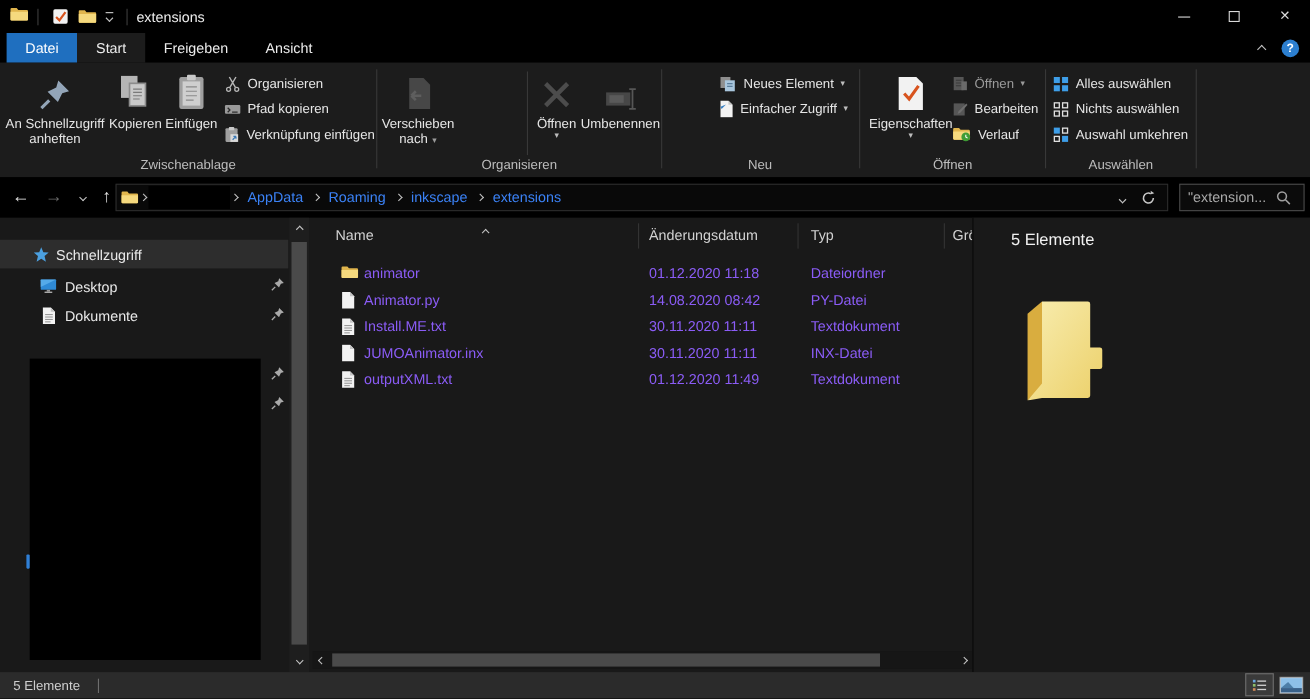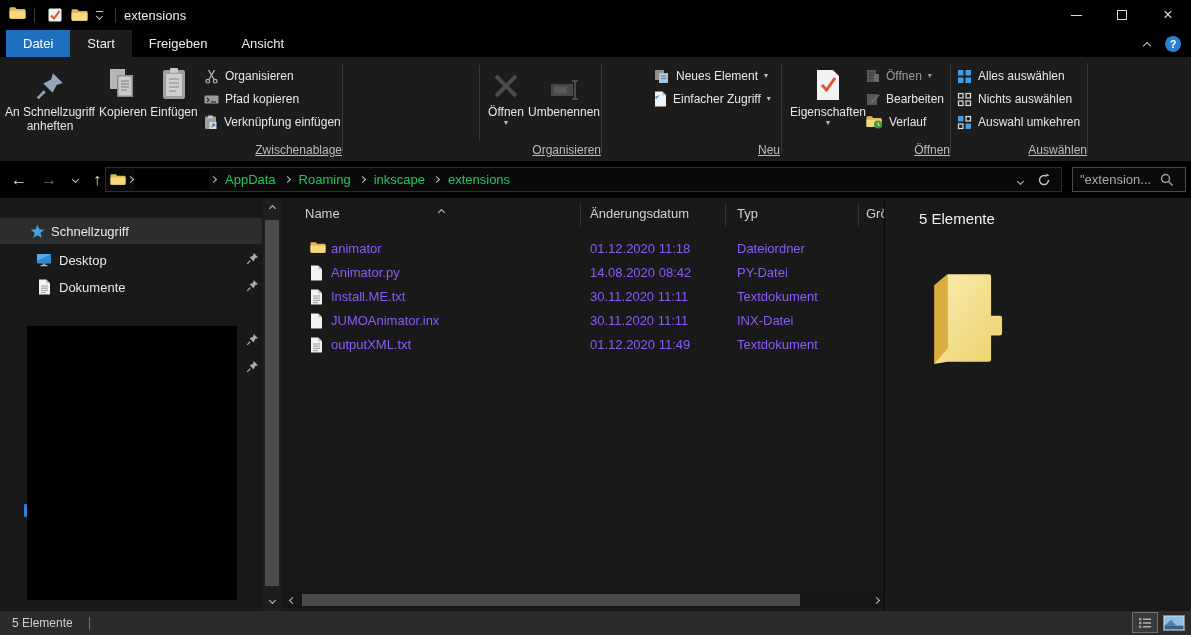--- a/index.html
+++ b/index.html
@@ -32,34 +32,34 @@
   .chv { display:inline-block; width:6px; height:6px; border-right:1.5px solid #c2c2c2; border-bottom:1.5px solid #c2c2c2; }
   .chv-down  { transform:rotate(45deg); }
   .chv-up    { transform:rotate(-135deg); }
   .chv-left  { transform:rotate(135deg); }
   .chv-right { transform:rotate(-45deg); }
   .chv-sm { width:5px; height:5px; }
 
   
   .ribbon { position:absolute; top:57px; left:0; width:100%; height:104px; background:#1c1c1c; }
   .rgroup { position:absolute; top:0; height:104px; }
-  .rgroup-label { position:absolute; bottom:4px; left:0; right:0; text-align:right; font-size:12px; color:#bdbdbd;text-decoration:underline; }
+  .rgroup-label { position:absolute; bottom:4px; left:0; right:0; text-align:center; font-size:12px; color:#bdbdbd; }
   .rdiv { position:absolute; top:6px; height:90px; width:1px; background:#383838; }
   .bigbtn { position:absolute; top:4px; display:flex; flex-direction:column; align-items:center; font-size:12px; line-height:14px; text-align:center; color:#e6e6e6; }
   .bigbtn .ic { height:40px; display:flex; align-items:flex-end; justify-content:center; margin-bottom:4px; }
   .smallrow { position:absolute; display:flex; align-items:center; gap:6px; font-size:12px; color:#e6e6e6; height:22px; white-space:nowrap; }
   .caret-inline::after { content:"▾"; font-size:8px; color:#9a9a9a; margin-left:4px; }
   .drop-caret { font-size:8px; color:#bdbdbd; line-height:8px; }
   .dim { color:#9a9a9a; }
 
   
   .addressrow { position:absolute; top:161px; left:0; width:100%; height:37px; background:#000; }
   .nav-ic { position:absolute; top:0; height:37px; display:flex; align-items:center; justify-content:center; width:26px; font-size:16px; color:#e0e0e0; }
   .addr-field { position:absolute; left:105px; top:6px; width:957px; height:25px; background:#090909; border:1px solid #2d2d2d; display:flex; align-items:center; padding:0 4px; font-size:13px; }
-  .crumb { padding:0 7px; color:#22c55e; white-space:nowrap; }
+  .crumb { padding:0 7px; color:#3b82f6; white-space:nowrap; }
   .crumb-sep { margin:0 2px; display:flex; align-items:center; }
   .addr-right { margin-left:auto; display:flex; align-items:center; gap:14px; padding-right:6px; }
   .redact-addr { width:74px; height:21px; background:#000; }
   .search-field { position:absolute; left:1072px; top:6px; width:114px; height:25px; background:#0b0b0b; border:1px solid #4a4a4a; display:flex; align-items:center; padding:0 7px; }
   .search-field input { background:transparent; border:none; outline:none; color:#a9a9a9; font-size:13px; width:80px; font-family:inherit; }
 
   
   .main { position:absolute; top:198px; left:0; width:1191px; height:413px; background:#191919; }
 
   .sidebar { position:absolute; left:0; top:0; width:284px; height:413px; }
@@ -223,20 +223,29 @@
           <rect x="5.5" y="7" width="7" height="7" fill="#d9d9d9"></rect>
           <path d="M7.5 12 L10.5 9 M10.5 9 H8.2 M10.5 9 V11.2" stroke="#3a78b5" stroke-width="1.1" fill="none"></path>
         </svg>
         <span>Verknüpfung einfügen</span>
       </div>
       <div class="rgroup-label">Zwischenablage</div>
     </div>
     <div class="rdiv" style="left:342px"></div>
 
     <div class="rgroup" style="left:343px;width:258px">
+      <div class="bigbtn" style="left:2px;width:70px">
+        <span class="ic">
+          <svg width="28" height="32" viewBox="0 0 28 32">
+            <path d="M6 2 H19 L25 8 V30 H6 Z" fill="#474747"></path>
+            <path d="M17 18 H8 M8 18 L12 14 M8 18 L12 22" stroke="#5e5e5e" stroke-width="2.4" fill="none"></path>
+          </svg>
+        </span>
+        <span><span>Verschieben nach</span><span class="caret-inline"></span></span>
+      </div>
       <div class="rdiv" style="left:136px;top:8px;height:76px"></div>
       <div class="bigbtn" style="left:140px;width:46px">
         <span class="ic">
           <svg width="30" height="30" viewBox="0 0 30 30">
             <path d="M5 5 L25 25 M25 5 L5 25" stroke="#4c4c4c" stroke-width="4"></path>
           </svg>
         </span>
         <span>Öffnen</span>
         <span class="drop-caret">▾</span>
       </div>

